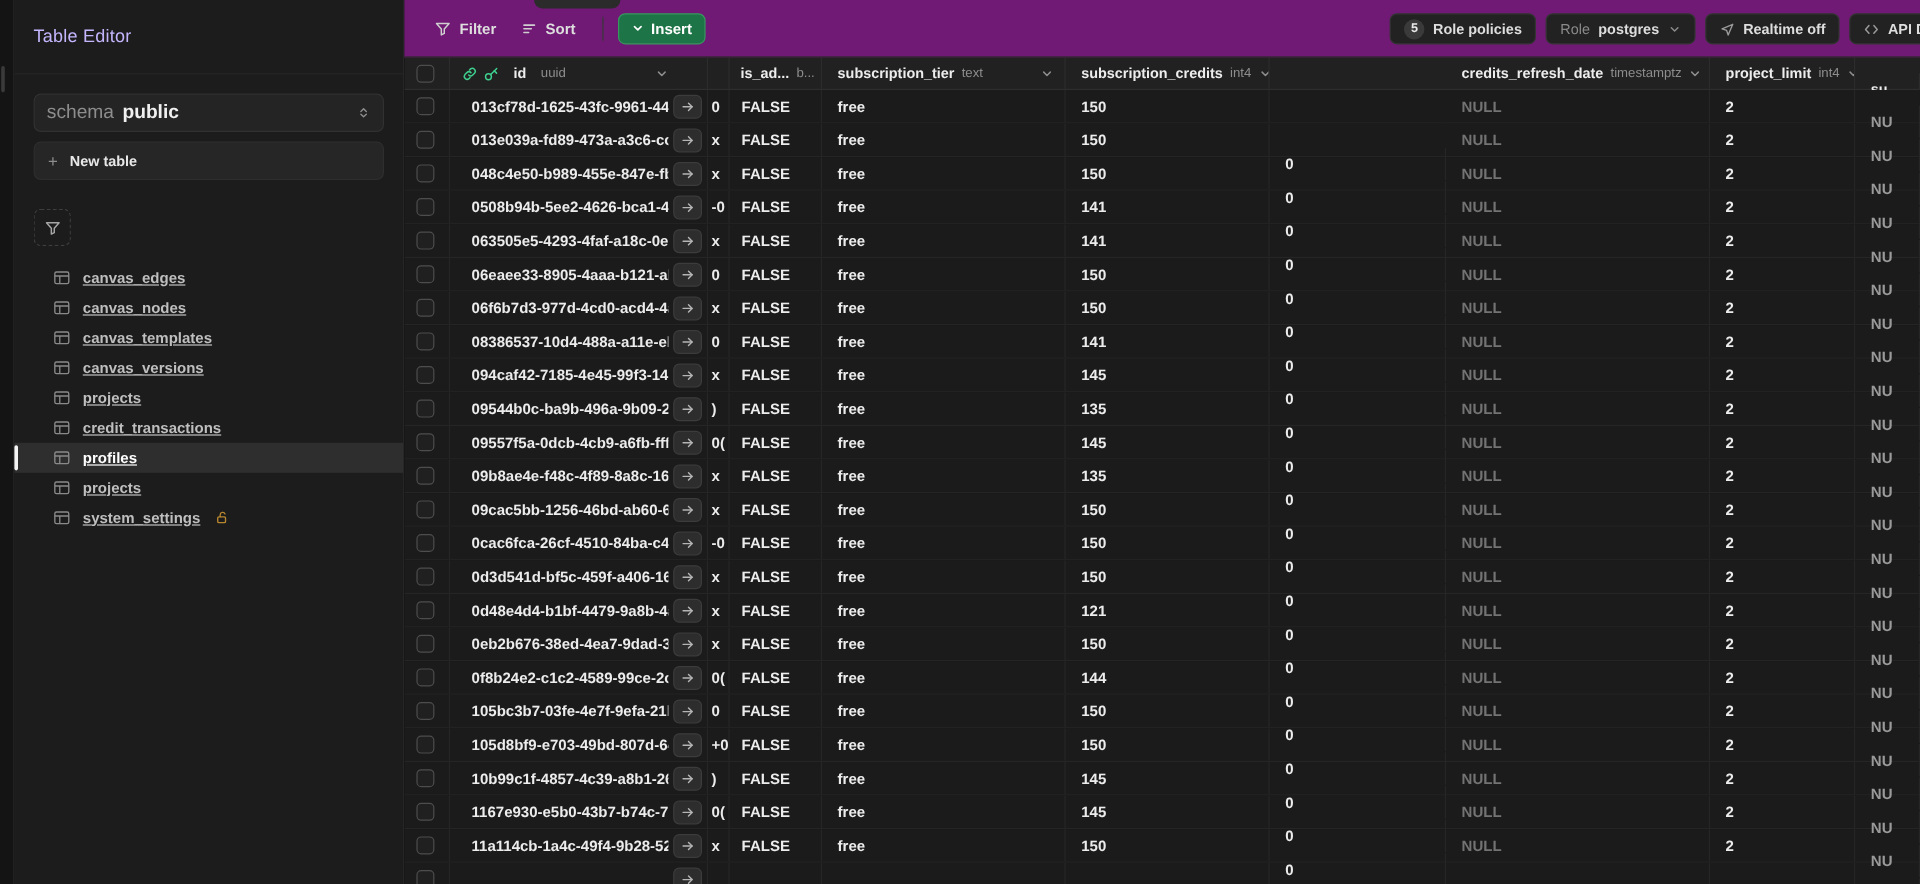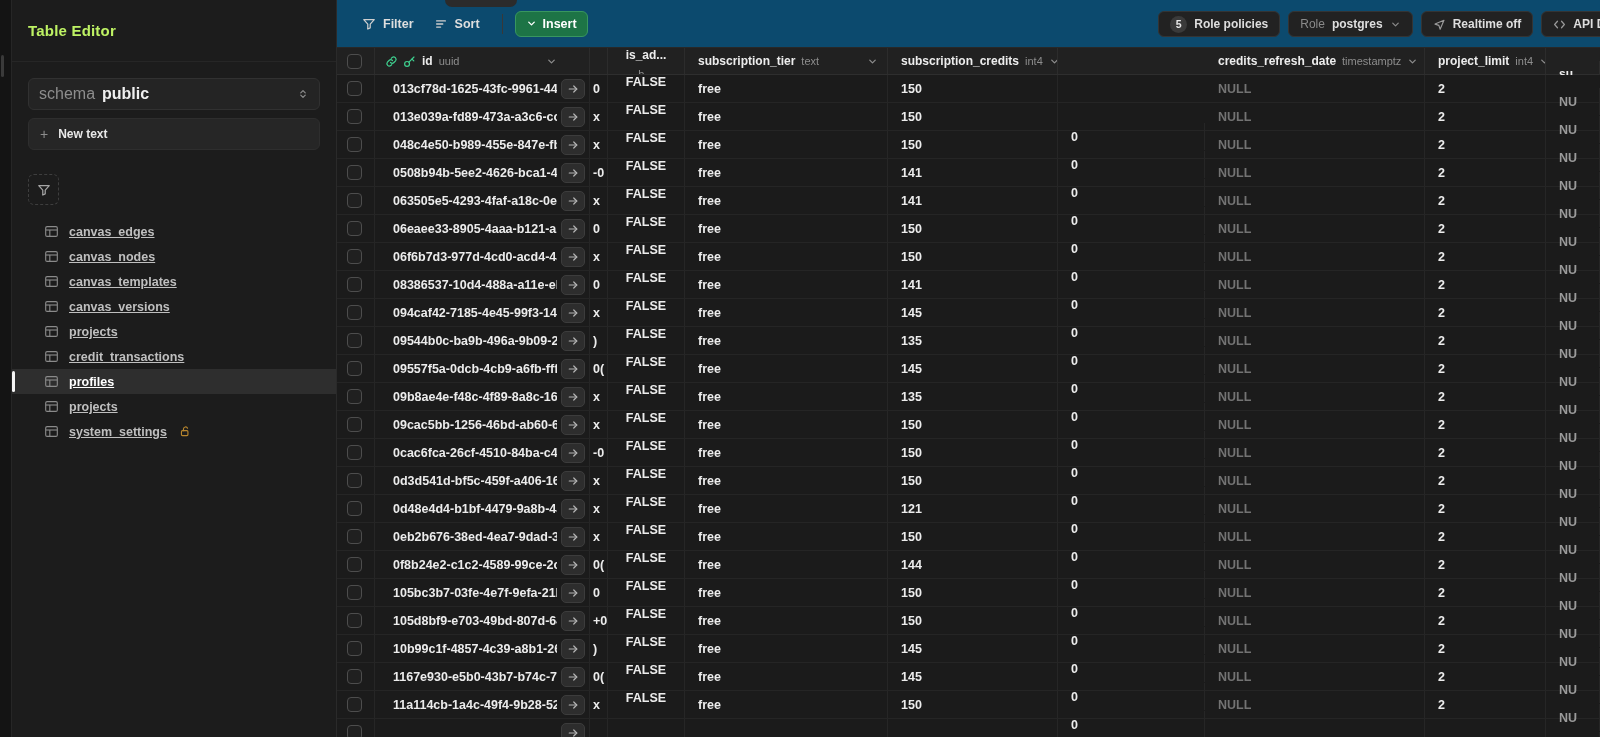--- a/index.html
+++ b/index.html
@@ -9,21 +9,21 @@
 
   
   .app { display:flex; width:1600px; height:737px; position:relative; }
   .rail { width:12px; background:#141414; border-right:1px solid #262626; position:relative; flex:none; }
   .rail-indicator { position:absolute; left:1px; top:55px; width:3px; height:22px; background:#3a3a3a; border-radius:2px; }
   .tab-remnant { position:absolute; left:445px; top:0; width:72px; height:7px; background:#2b2b2b; border-radius:0 0 8px 8px; z-index:5; }
 
   
   .sidebar { width:325px; flex:none; background:#1c1c1c; border-right:1px solid #2a2a2a; display:flex; flex-direction:column; }
   .sb-title { height:62px; display:flex; align-items:center; padding:0 16px; border-bottom:1px solid #262626;
-              font-size:15px; font-weight:bold; color:#bef264; letter-spacing:.2px; }
+              font-size:15px; font-weight:normal; color:#c4b5fd; letter-spacing:.2px; }
   .sb-body { padding:16px 16px 0 16px; }
   .schema-select { height:32px; background:#242424; border:1px solid #313131; border-radius:6px;
                    display:flex; align-items:center; gap:7px; padding:0 10px; font-size:16px; cursor:pointer; }
   .schema-select .lbl { color:#8d8d8d; }
   .schema-select .val { color:#f0f0f0; font-weight:bold; }
   .schema-select .sel-ico { margin-left:auto; }
   .new-table-btn { margin-top:8px; height:32px; background:#262626; border:1px solid #2e2e2e; border-radius:6px;
                    display:flex; align-items:center; gap:10px; padding:0 11px; font-size:12px; cursor:pointer; }
   .new-table-btn .plus { color:#8d8d8d; font-size:14px; line-height:1; }
   .new-table-btn .lbl { color:#e8e8e8; font-weight:bold; }
@@ -41,21 +41,21 @@
   .tbl-item .bar { display:none; }
   .tbl-item.selected { background:#2e2e2e; color:#ffffff; }
   .tbl-item.selected .bar { display:block; position:absolute; left:0; top:2px; bottom:2px; width:3px; background:#f5f5f5; border-radius:2px; }
   .tables-list-wrap { margin:14px -16px 0 -16px; }
   .tables-list-wrap .tbl-item { padding-left:32px; }
   .tbl-item .lock-icon { margin-left:2px; }
 
   
   .main { flex:1; display:flex; flex-direction:column; min-width:0; background:#1b1b1b; }
   .toolbar { height:48px; flex:none; display:flex; align-items:center; padding:0 0 0 15px;
-             border-bottom:1px solid #282828; background:#0c4a6e; position:relative; }
+             border-bottom:1px solid #282828; background:#701a75; position:relative; }
   .tb-btn { display:flex; align-items:center; gap:7px; font-size:12.5px; font-weight:bold; color:#dedede;
             padding:0 10px; height:26px; border-radius:6px; cursor:pointer; background:transparent; border:0;
             font-family:"Liberation Sans", sans-serif; white-space:nowrap; }
   .tb-divider { width:1px; height:20px; background:#383838; margin:0 12px; }
   .insert-btn { background:#1d7446; border:1px solid #38965f; color:#fff; gap:6px; }
   .toolbar-right { position:absolute; right:-38px; top:11px; display:flex; align-items:center; gap:8px; }
   .pill-btn { display:flex; align-items:center; gap:7px; height:26px; padding:0 11px; border:1px solid #343434;
               border-radius:6px; background:#222222; font-size:12px; font-weight:bold; color:#dedede; cursor:pointer; white-space:nowrap; }
   .count-badge { width:17px; height:17px; border-radius:50%; background:#3a3a3a; color:#e8e8e8;
                  font-size:10.5px; display:flex; align-items:center; justify-content:center; }
@@ -69,28 +69,28 @@
   .col-name { font-size:12px; font-weight:bold; color:#ededed; }
   .col-type { font-size:11px; color:#8d8d8d; }
   .hchev { margin-left:auto; flex:none; }
   .grid-body { flex:1; overflow:hidden; }
   .row { display:flex; height:28px; background:#1b1b1b; border-bottom:1px solid #252525; }
   .cell { height:100%; display:flex; align-items:center; padding:0 10px; border-right:1px solid #262626;
           overflow:hidden; white-space:nowrap; flex:none; font-size:12.5px; font-weight:bold; color:#ececec; }
   .col-check { width:38px; justify-content:flex-start; padding-left:10px; }
   .col-id { width:215px; position:relative; padding-right:32px; padding-left:18px; }
   .col-frag { width:18px; padding:0 3px; }
-  .col-is_admin { width:77px;flex-direction:column; }
+  .col-is_admin { width:77px; }
   .col-tier { width:203px; padding-left:13px; }
   .col-sub_credits { width:170px; padding-left:13px; }
   .col-purchased { width:147px; padding-left:13px;margin-top:48px; }
   .col-refresh { width:220px; padding-left:13px; }
   .col-limit { width:121px; padding-left:13px; }
   .col-last { width:54px; padding-left:13px;margin-top:13px; }
-  .hcell.col-id { padding-left:10px; }
+  .hcell.col-id { padding-left:10px;gap:12px; }
   .null-val { color:#737373; }
   .dim-val { color:#9a9a9a; }
   .checkbox { width:15px; height:15px; border:1px solid #4d4d4d; border-radius:4px; background:#202020; flex:none; cursor:pointer; }
   .expand-btn { position:absolute; right:4px; top:4px; width:24px; height:20px; border:1px solid #3c3c3c;
                 border-radius:5px; background:#2d2d2d; display:flex; align-items:center; justify-content:center; cursor:pointer; }
   .id-text { overflow:hidden; text-overflow:clip; }
 </style>
 </head>
 <body>
 
@@ -111,21 +111,21 @@
         <span class="sel-ico">
           <svg width="12" height="12" viewBox="0 0 16 16" fill="none" stroke="#8d8d8d" stroke-width="1.6" stroke-linecap="round" stroke-linejoin="round">
               <path d="M5 6.5 8 3.5l3 3"></path>
               <path d="M5 9.5l3 3 3-3"></path>
             </svg>
         </span>
       </div>
 
       <div class="new-table-btn">
         <span class="plus">+</span>
-        <span class="lbl">New text</span>
+        <span class="lbl">New table</span>
       </div>
 
       <div class="search-row">
         <div class="filter-tables-btn">
           <span>
             <svg width="14" height="14" viewBox="0 0 16 16" fill="none" stroke="#a5a5a5" stroke-width="1.4" stroke-linejoin="round">
                 <path d="M2 3h12l-4.6 5.2v4.2l-2.8 1.4V8.2z"></path>
               </svg>
           </span>
         </div>

